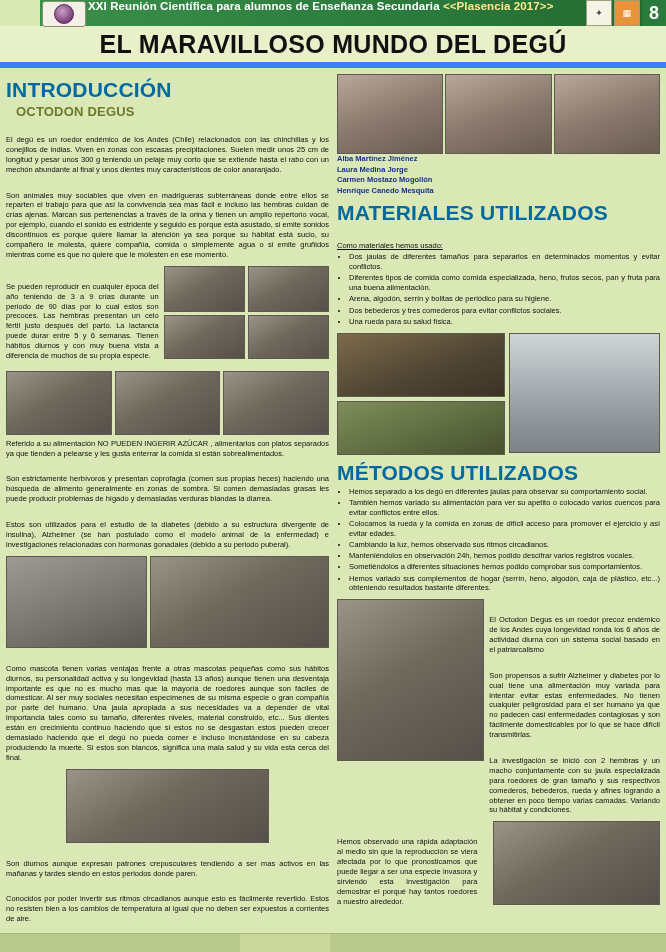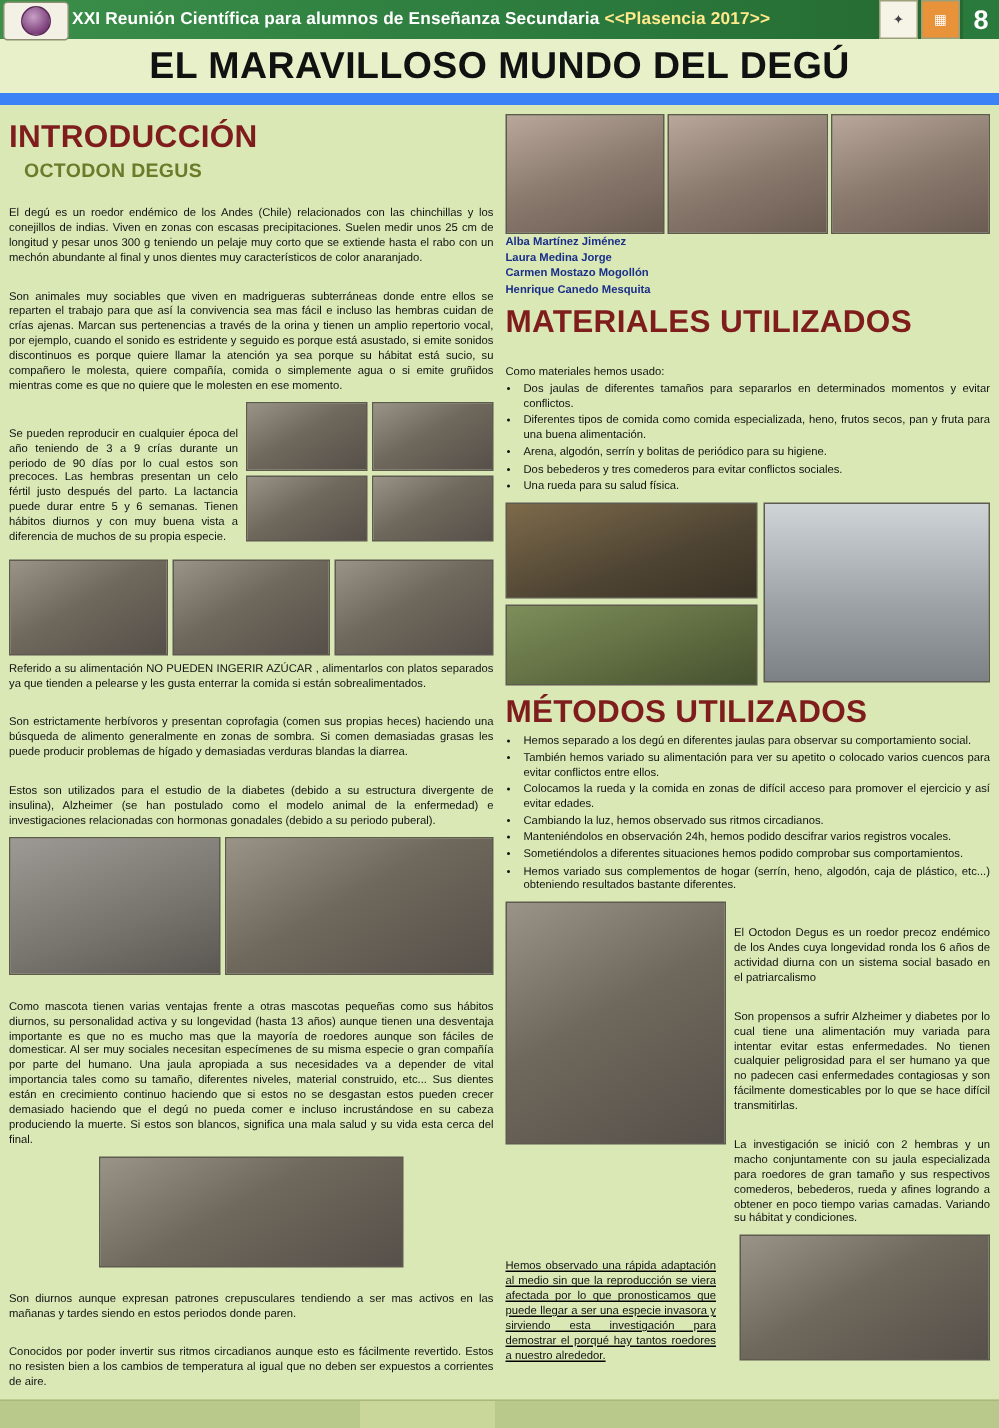--- a/index.html
+++ b/index.html
@@ -8,21 +8,21 @@
     background:#d9e8b5;
     font-family:"Liberation Sans", sans-serif;
     overflow:hidden;
     position:relative;
   }
   .poster{position:relative;width:666px;height:952px;box-sizing:border-box;}
 
   
   .topbar{
     position:relative;height:26px;background:#2b7a3d;
-    display:flex;align-items:center;
+    display:flex;margin-left:40px;
   }
   .topbar-stripe{
     position:absolute;left:0;top:0;height:26px;width:100%;
     background:linear-gradient(90deg,#3a8f49 0%,#2b7a3d 60%,#24682f 100%);
   }
   .logo-left{
     position:absolute;left:2px;top:1px;width:42px;height:24px;
     background:#f3f0e6;border:1px solid #8a8f70;border-radius:3px;
     display:flex;align-items:center;justify-content:center;z-index:3;
   }
@@ -47,32 +47,32 @@
   .badge-icon.orange{background:#e8923a;color:#fff;}
   .badge-icon.compass{background:#f6f3e7;}
   .page-num{
     width:24px;height:26px;background:#2b7a3d;color:#fff;font-size:18px;font-weight:bold;
     display:flex;align-items:center;justify-content:center;
   }
 
   
   .main-title{
     height:36px;display:flex;align-items:center;justify-content:center;
-    background:#e7f0c9;border-bottom:8px solid #3b82f6;
+    background:#e7f0c9;border-bottom:6px solid #3b82f6;
   }
   .main-title span{
     font-size:25px;font-weight:bold;color:#111;letter-spacing:.3px;
   }
 
   
   .columns{display:flex;width:666px;box-sizing:border-box;padding:6px 6px 0 6px;gap:8px;}
   .col{width:50%;box-sizing:border-box;}
 
   h2.section{
-    color:#7f1d1d;font-size:21px;margin:4px 0 2px 0;font-weight:bold;letter-spacing:.2px;
+    color:#0369a1;font-size:21px;margin:4px 0 2px 0;font-weight:bold;letter-spacing:.2px;
   }
   h3.sub{
     color:#6b7b2a;font-size:13px;font-weight:bold;margin:0 0 4px 10px;letter-spacing:.2px;
   }
   p.body{
     font-size:7.5px;line-height:1.32;color:#111;margin:16px 0 6px 0;text-align:justify;
   }
   ul.body{margin:0 0 6px 0;padding-left:12px;}
   ul.body li{font-size:7.5px;line-height:1.3;color:#111;margin-bottom:1.5px;text-align:justify;}
 
@@ -191,21 +191,21 @@
       </div>
 
       <div class="authors">
         <div>Alba Martínez Jiménez</div>
         <div>Laura Medina Jorge</div>
         <div>Carmen Mostazo Mogollón</div>
         <div>Henrique Canedo Mesquita</div>
       </div>
 
       <h2 class="section">MATERIALES UTILIZADOS</h2>
-      <p class="body" style="margin-bottom:2px;">Como materiales hemos usado:</p>
+      <p class="body" style="margin-bottom:2px;text-decoration:underline;">Como materiales hemos usado:</p>
       <ul class="body">
         <li>Dos jaulas de diferentes tamaños para separarlos en determinados momentos y evitar conflictos.</li>
         <li>Diferentes tipos de comida como comida especializada, heno, frutos secos, pan y fruta para una buena alimentación.</li>
         <li>Arena, algodón, serrín y bolitas de periódico para su higiene.</li>
         <li>Dos bebederos y tres comederos para evitar conflictos sociales.</li>
         <li>Una rueda para su salud física.</li>
       </ul>
 
       <div style="display:flex;gap:4px;margin:4px 0 6px 0;">
         <div style="flex:1;display:flex;flex-direction:column;gap:4px;">
@@ -228,21 +228,21 @@
 
       <div style="display:flex;gap:5px;align-items:flex-start;">
         <div class="photo rodent" style="width:46%;height:160px;"></div>
         <div style="width:54%;">
           <p class="body">El Octodon Degus es un roedor precoz endémico de los Andes cuya longevidad ronda los 6 años de actividad diurna con un sistema social basado en el patriarcalismo</p>
           <p class="body">Son propensos a sufrir Alzheimer y diabetes por lo cual  tiene una alimentación muy variada para intentar evitar estas enfermedades. No tienen cualquier peligrosidad para el ser humano ya que no padecen casi enfermedades contagiosas y son fácilmente domesticables por lo que se hace difícil transmitirlas.</p>
           <p class="body">La investigación se inició con 2 hembras y un macho conjuntamente con su jaula especializada para roedores de gran tamaño y sus respectivos comederos, bebederos, rueda y afines logrando a obtener en poco tiempo varias camadas. Variando su hábitat y condiciones.</p>
         </div>
       </div>
 
-      <div style="display:flex;gap:16px;align-items:flex-start;text-decoration:underline;">
+      <div style="display:flex;gap:16px;align-items:flex-start;">
         <p class="body" style="width:46%;">Hemos observado una rápida adaptación al medio sin que la reproducción se viera afectada por lo que pronosticamos que puede llegar a ser una especie invasora y sirviendo esta investigación para demostrar el porqué hay tantos roedores a nuestro alrededor.</p>
         <div class="photo rodent" style="width:54%;height:82px;"></div>
       </div>
     </div>
   </div>
 
   <div class="footer-strip">
     <div class="seg" style="left:0;width:240px;"></div>
     <div class="seg" style="left:330px;width:336px;"></div>
   </div>

